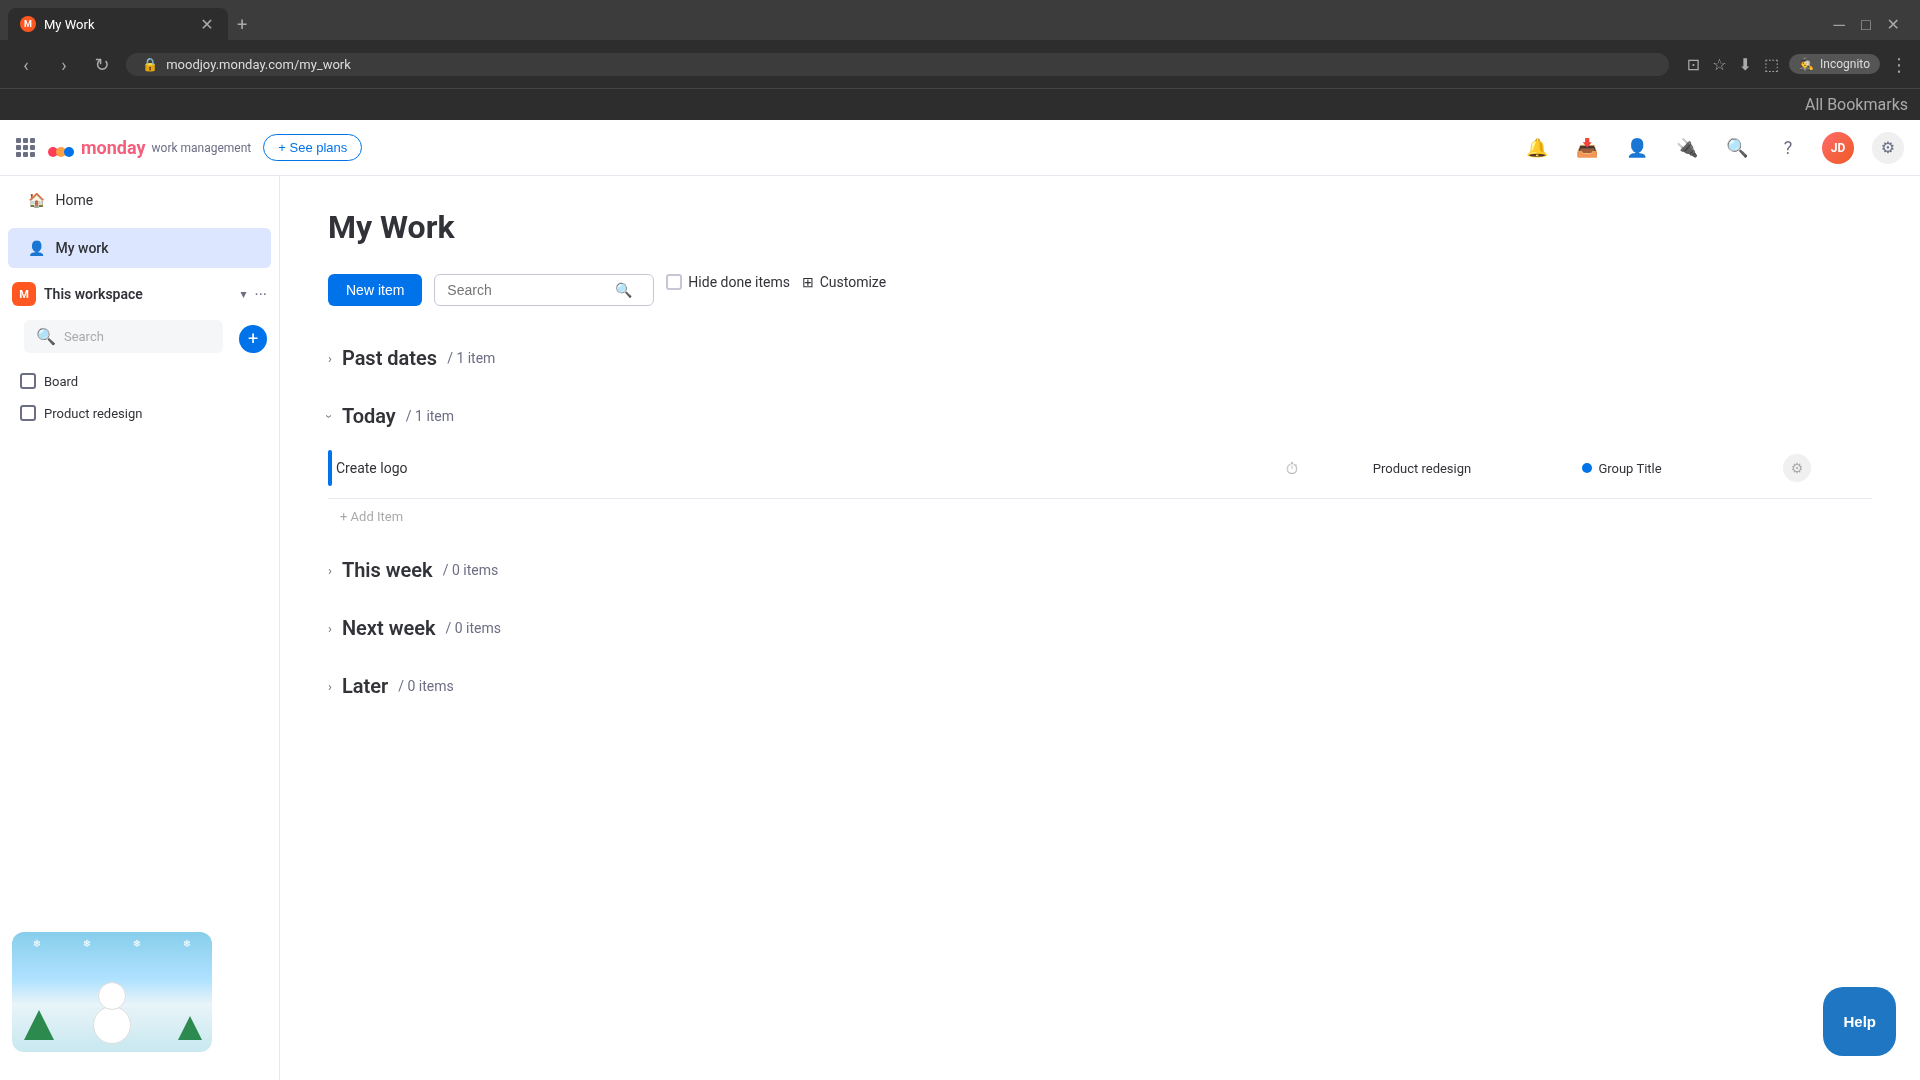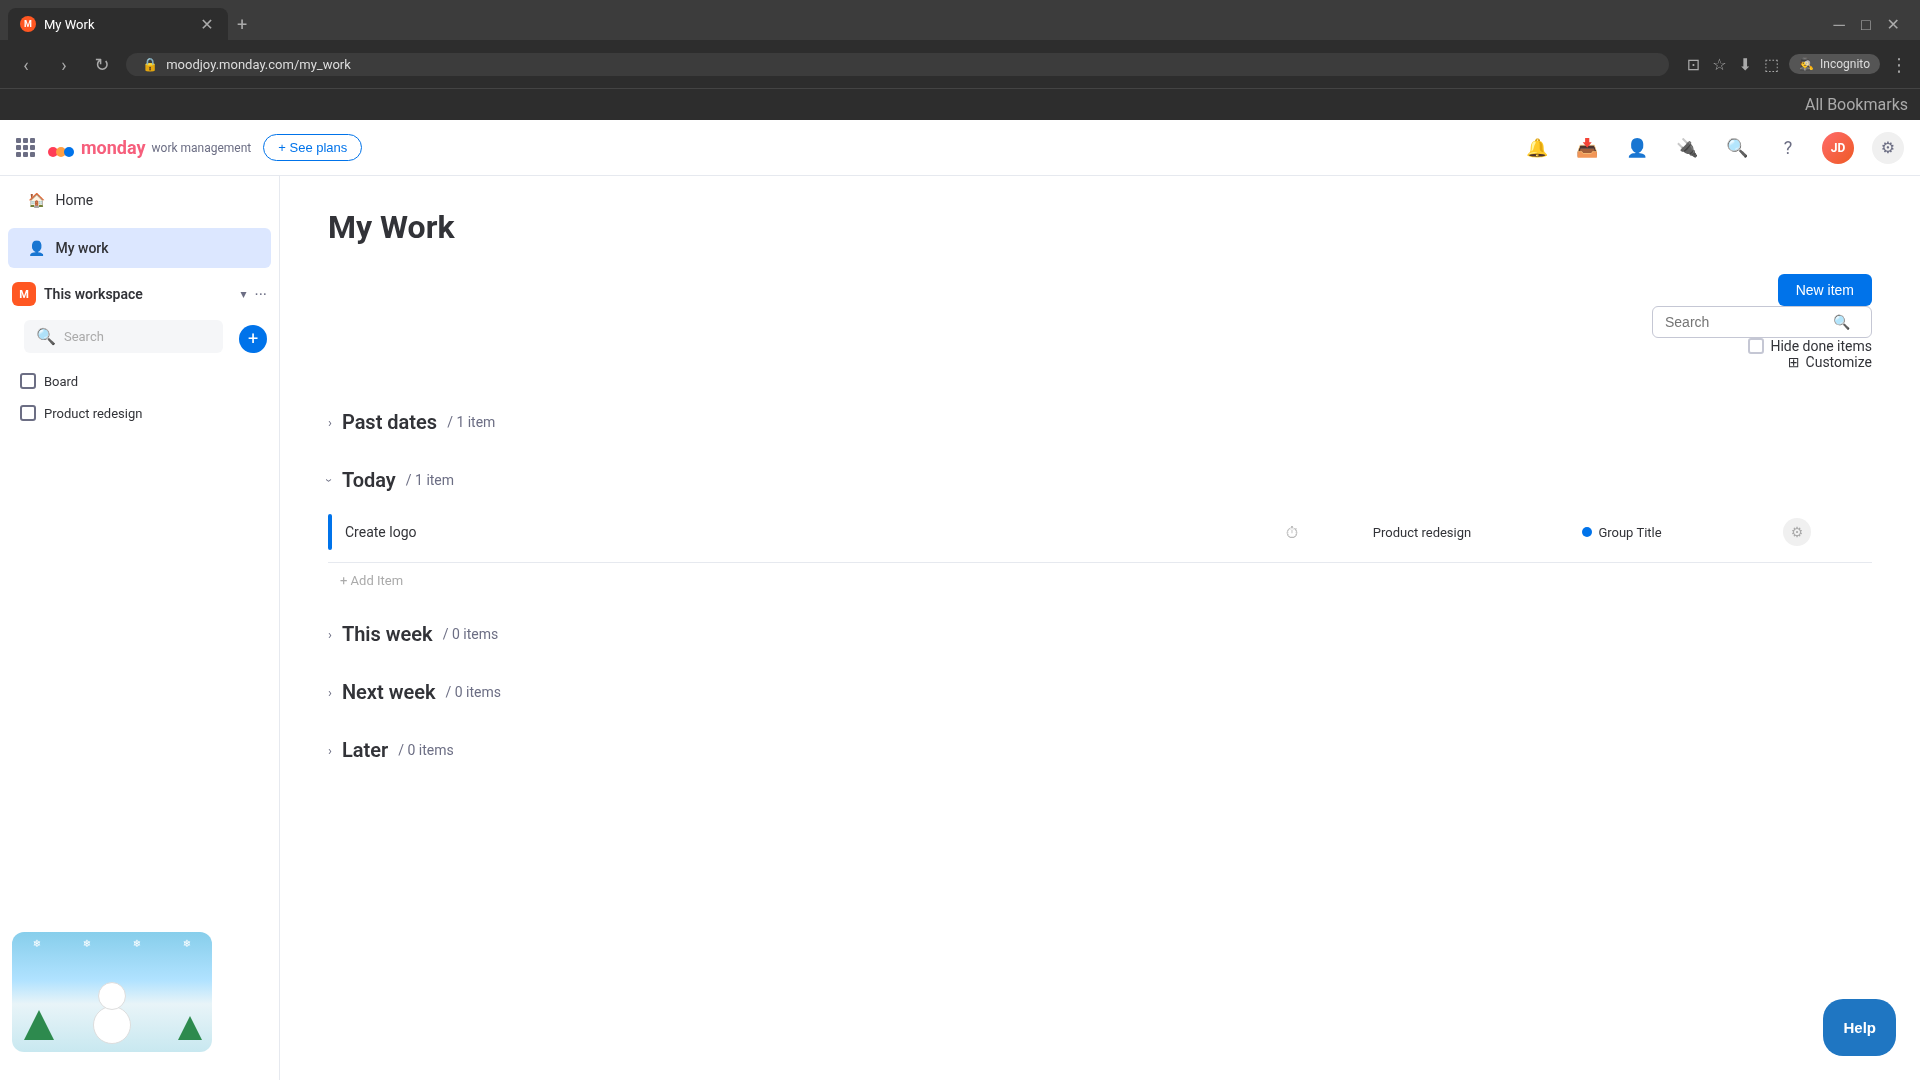--- a/index.html
+++ b/index.html
@@ -70,21 +70,21 @@
     .snowman-body { width: 38px; height: 38px; background: white; border-radius: 50%; border: 1px solid #ddd; margin-top: -4px; }
     .tree { width: 0; height: 0; border-left: 15px solid transparent; border-right: 15px solid transparent; border-bottom: 30px solid #2d8a4e; position: absolute; bottom: 12px; left: 12px; }
     .tree2 { width: 0; height: 0; border-left: 12px solid transparent; border-right: 12px solid transparent; border-bottom: 24px solid #2d8a4e; position: absolute; bottom: 12px; right: 10px; }
     .snowflakes { position: absolute; top: 6px; left: 0; right: 0; display: flex; justify-content: space-around; color: white; font-size: 10px; }
 
     
     .main-content { flex: 1; overflow-y: auto; padding: 32px 48px; background: #fff; }
     .page-title { font-size: 32px; font-weight: 700; color: #323338; margin-bottom: 28px; }
 
     
-    .content-toolbar { display: flex; align-items: flex-end; margin-bottom: 24px; flex-direction: column; }
+    .content-toolbar { display: flex; align-items: flex-start; gap: 12px; margin-bottom: 24px; }
     .new-item-btn { background: #0073ea; color: white; border: none; border-radius: 6px; padding: 8px 18px; font-size: 14px; font-weight: 500; cursor: pointer; }
     .search-bar { display: flex; align-items: center; gap: 8px; border: 1px solid #c5c7d4; border-radius: 6px; padding: 7px 12px; min-width: 220px; background: #fff; }
     .search-bar input { border: none; outline: none; font-size: 14px; color: #323338; background: transparent; width: 160px; }
     .search-icon { color: #aaa; font-size: 14px; }
     .hide-done { display: flex; align-items: center; gap: 6px; font-size: 14px; color: #323338; cursor: pointer; }
     .checkbox { width: 16px; height: 16px; border: 2px solid #c5c7d4; border-radius: 3px; }
     .customize-btn { display: flex; align-items: center; gap: 6px; font-size: 14px; color: #323338; cursor: pointer; }
     .customize-icon { font-size: 14px; }
 
     
@@ -93,38 +93,38 @@
     .section-chevron { color: #6c6e84; font-size: 13px; transition: transform 0.2s; }
     .section-chevron.open { transform: rotate(90deg); }
     .section-title { font-size: 20px; font-weight: 600; color: #323338; }
     .section-count { font-size: 14px; color: #6c6e84; font-weight: 400; }
 
     
     .table-header { display: grid; grid-template-columns: 1fr 60px 200px 200px 150px; border-bottom: 1px solid #e6e9ef; padding: 8px 0; }
     .table-header-cell { font-size: 13px; font-weight: 600; color: #6c6e84; text-align: center; }
     .table-header-cell:first-child { text-align: left; }
     .table-row { display: grid; grid-template-columns: 1fr 60px 200px 200px 150px; border-bottom: 1px solid #e6e9ef; min-height: 48px; align-items: center; }
-    .item-name { display: flex; align-items: center; gap: 13px; font-size: 14px; color: #323338; padding: 12px 0; }
+    .item-name { display: flex; align-items: center; gap: 4px; font-size: 14px; color: #323338; padding: 12px 0; }
     .item-stripe { width: 4px; height: 36px; background: #0073ea; border-radius: 2px; flex-shrink: 0; }
     .cell-center { display: flex; align-items: center; justify-content: center; }
     .timer-icon { color: #aaa; font-size: 16px; cursor: pointer; }
     .board-name { font-size: 13px; color: #323338; }
     .group-dot { width: 10px; height: 10px; border-radius: 50%; background: #0073ea; flex-shrink: 0; }
     .group-name { font-size: 13px; color: #323338; }
     .people-icon { width: 28px; height: 28px; border-radius: 50%; background: #f0f0f0; display: flex; align-items: center; justify-content: center; color: #aaa; font-size: 14px; }
 
     .add-item-row { padding: 10px 0 10px 12px; font-size: 13px; color: #aaa; cursor: pointer; }
 
     
     ::-webkit-scrollbar { width: 6px; }
     ::-webkit-scrollbar-track { background: transparent; }
     ::-webkit-scrollbar-thumb { background: #c5c7d4; border-radius: 3px; }
 
     
-    .help-btn { position: fixed; bottom: 24px; right: 24px; background: #1f76c2; color: white; border: none; border-radius: 20px; padding: 20px 20px; font-size: 15px; font-weight: 600; cursor: pointer; z-index: 100; }
+    .help-btn { position: fixed; bottom: 24px; right: 24px; background: #1f76c2; color: white; border: none; border-radius: 20px; padding: 26px 20px; font-size: 15px; font-weight: 600; cursor: pointer; z-index: 100; }
 
     .sidebar-search-row { display: flex; align-items: center; gap: 4px; padding: 0 12px 4px; }
   </style>
 </head>
 <body>
 
 <div class="browser-chrome">
   <div class="browser-tab-bar">
     <div class="browser-tab">
       <div class="tab-favicon">M</div>

